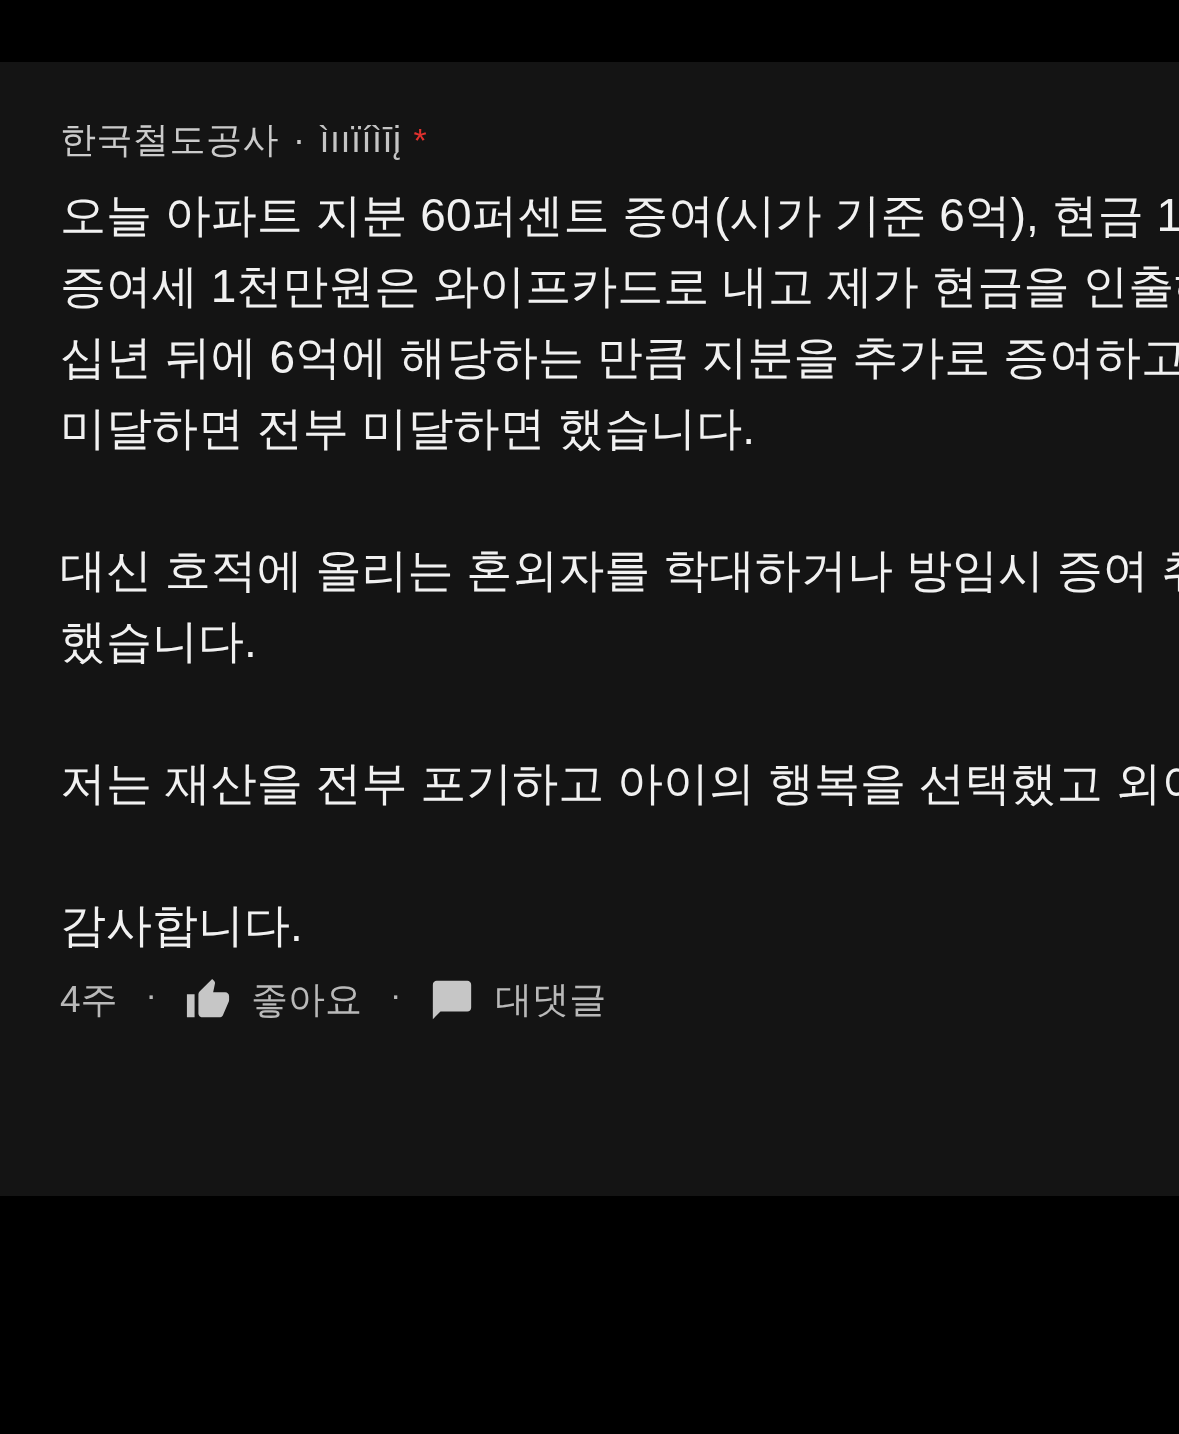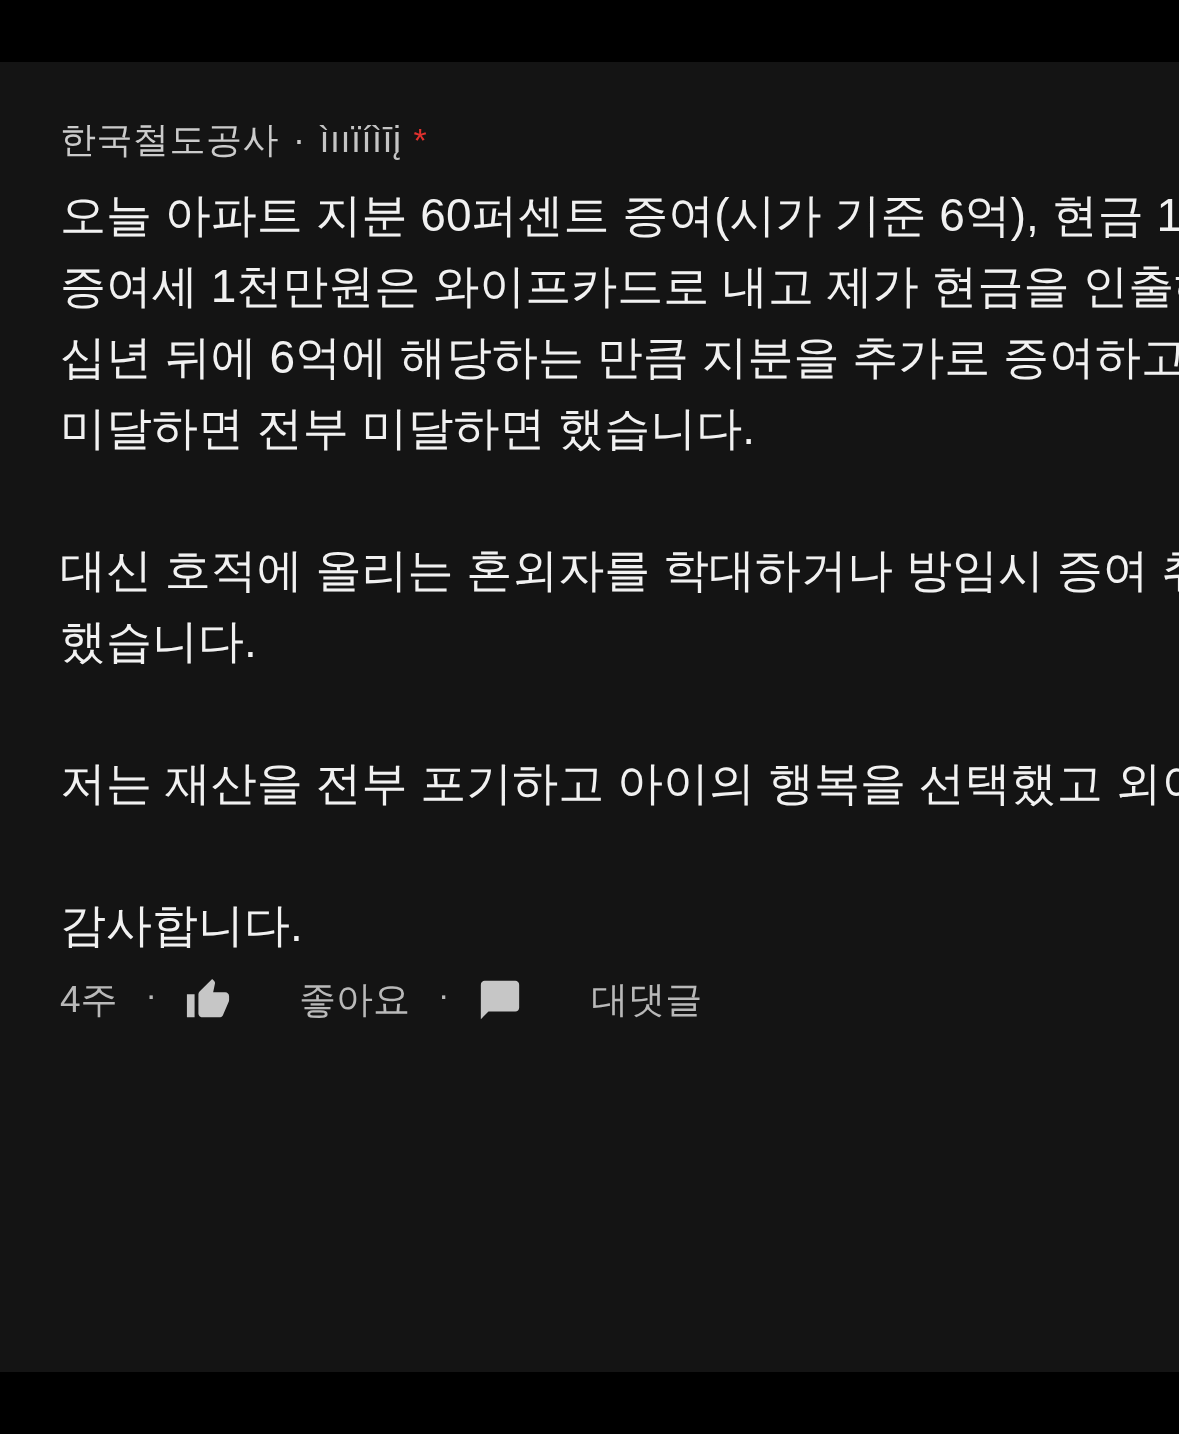--- a/index.html
+++ b/index.html
@@ -15,21 +15,21 @@
   }
   .top-bar {
     height: 62px;
     background: #000000;
   }
   .bottom-bar {
     height: 149px;
     background: #000000;
   }
   .content {
-    height: 1310px;
+    height: 1134px;
     background: #141414;
     box-sizing: border-box;
     padding-left: 60px;
     padding-top: 52px;
     overflow: hidden;
   }
   .post-header {
     font-size: 36px;
     line-height: 52px;
     color: #cbcbcb;
@@ -73,21 +73,20 @@
   .footer-action {
     display: flex;
     align-items: center;
     cursor: pointer;
     background: none;
     border: none;
     padding: 0;
     font-family: Liberation Mono, monospace;
     font-size: 37px;
     color: #b9b9b9;
-    gap: 48px;
   }
   .footer-action .icon {
     display: inline-flex;
     margin-right: 20px;
   }
   .footer-action .icon svg {
     width: 46px;
     height: 46px;
     fill: #c6c6c6;
   }

